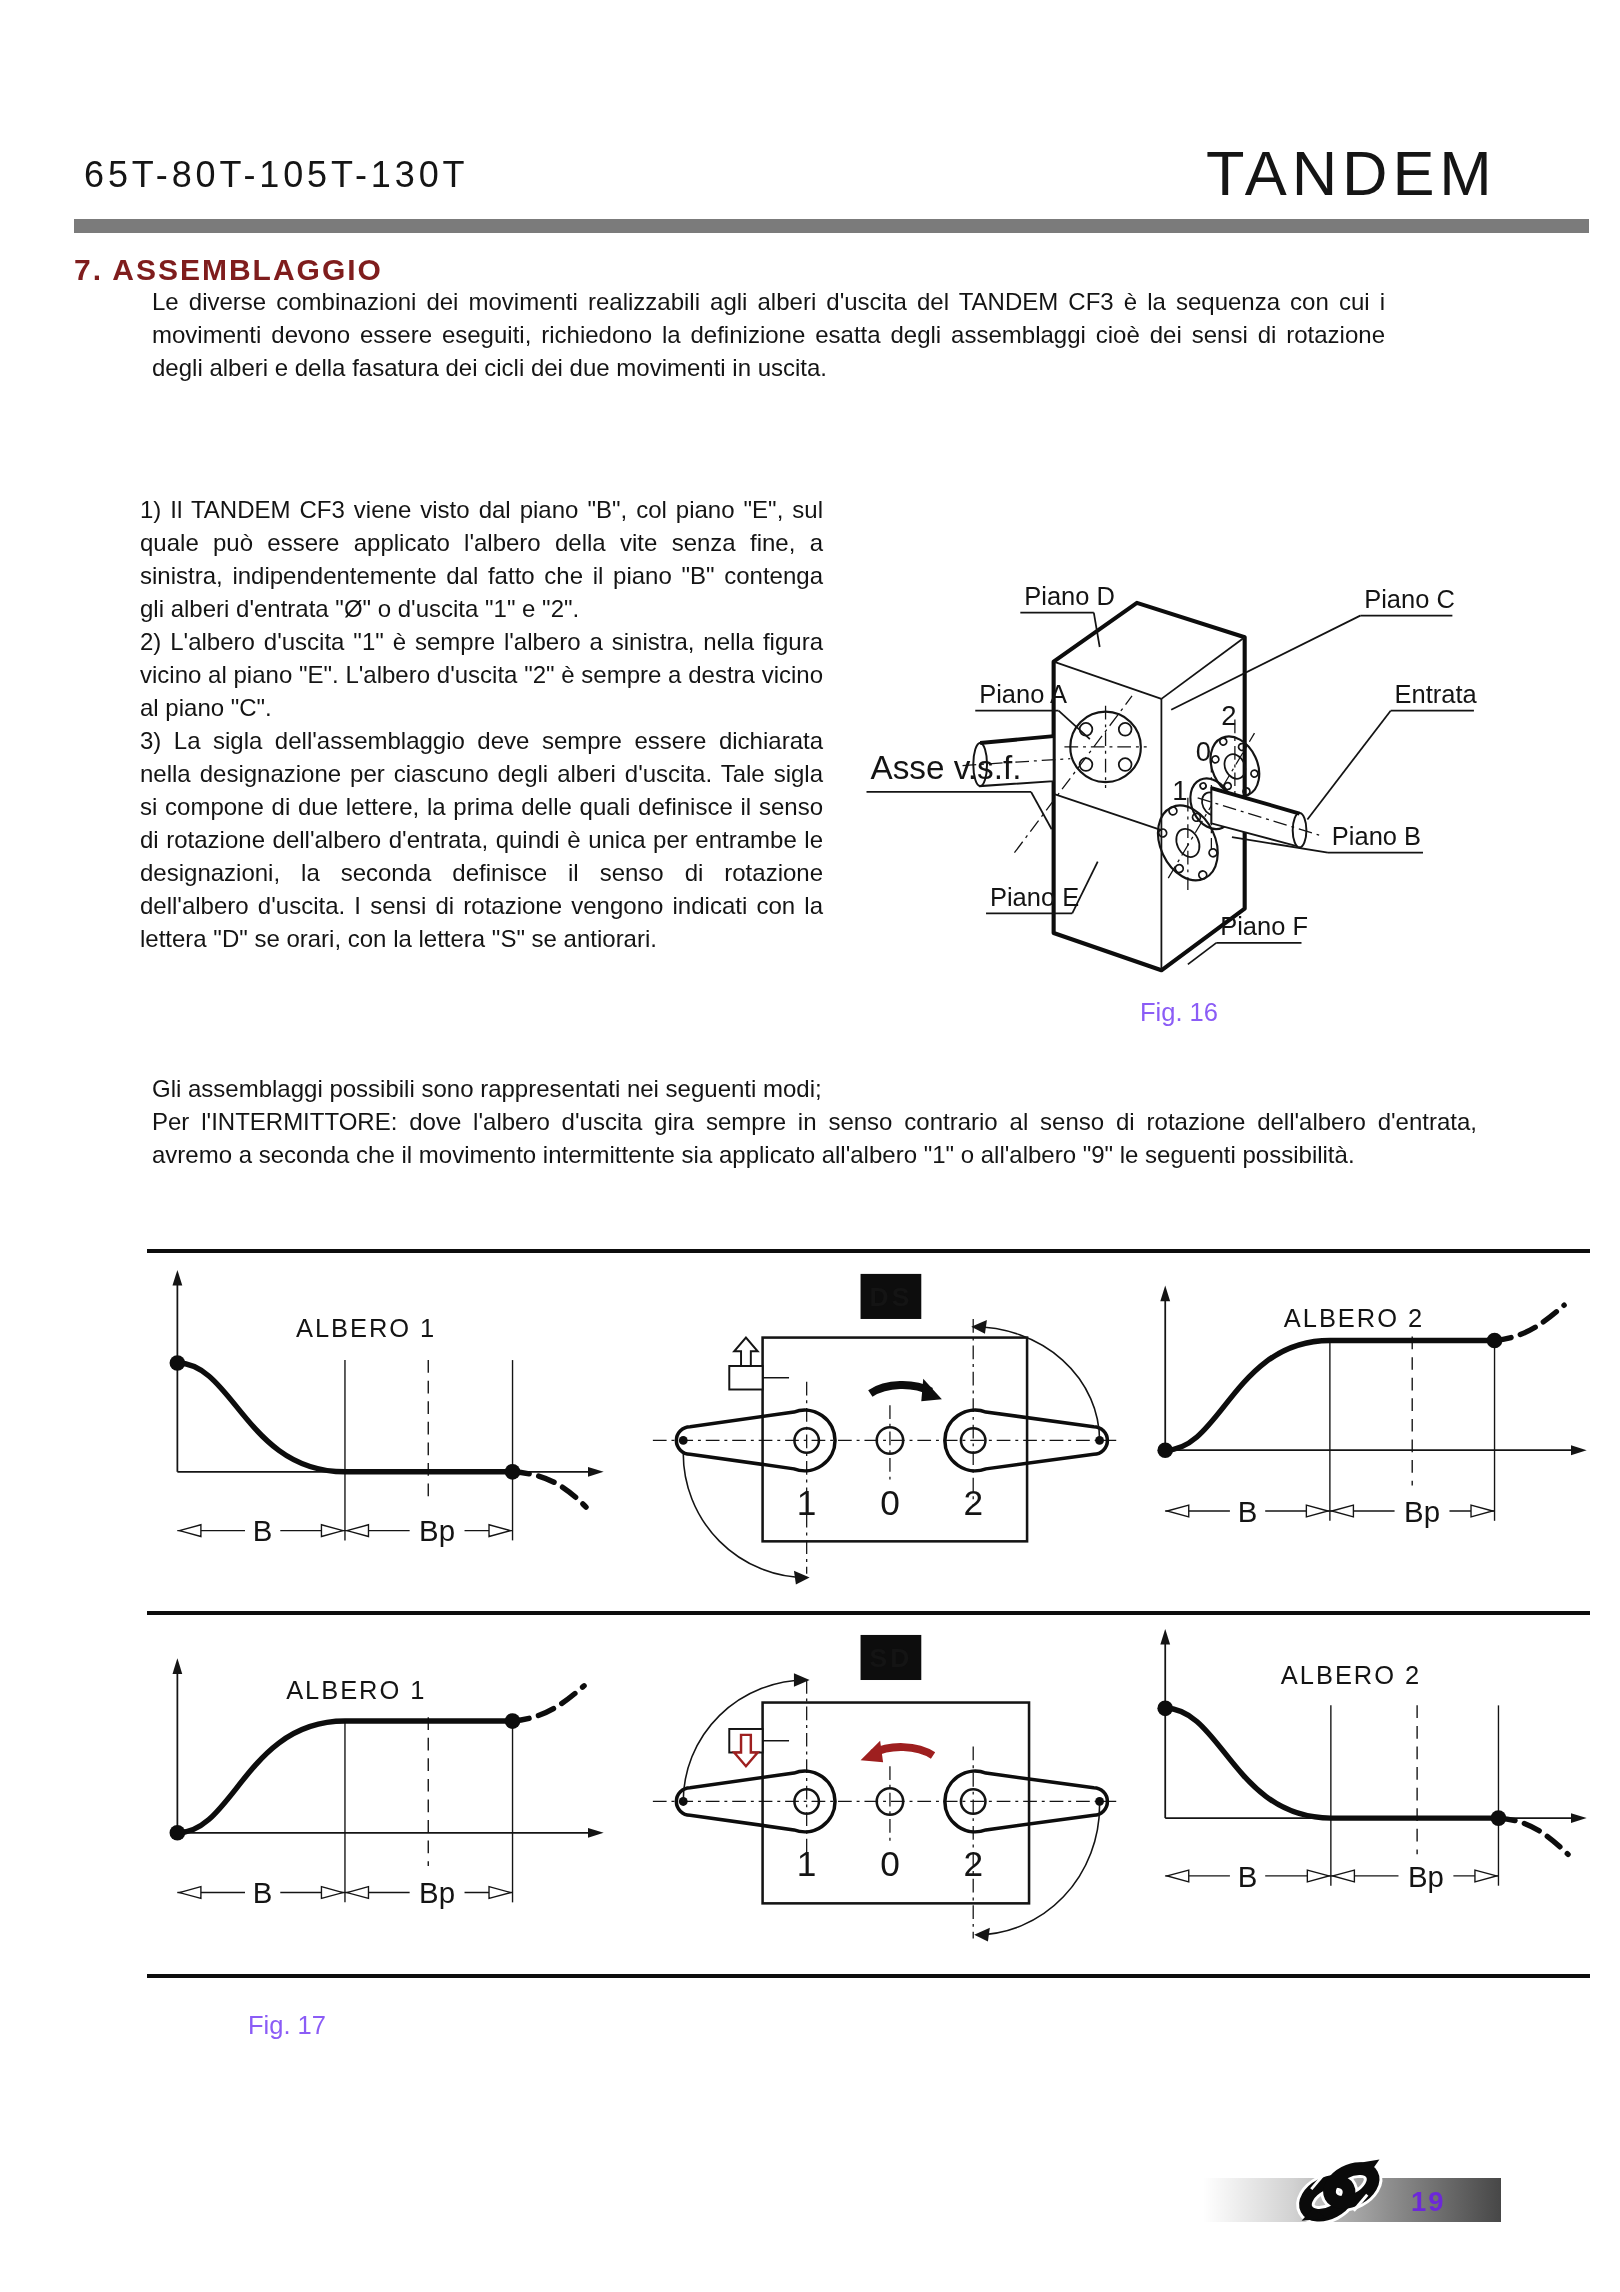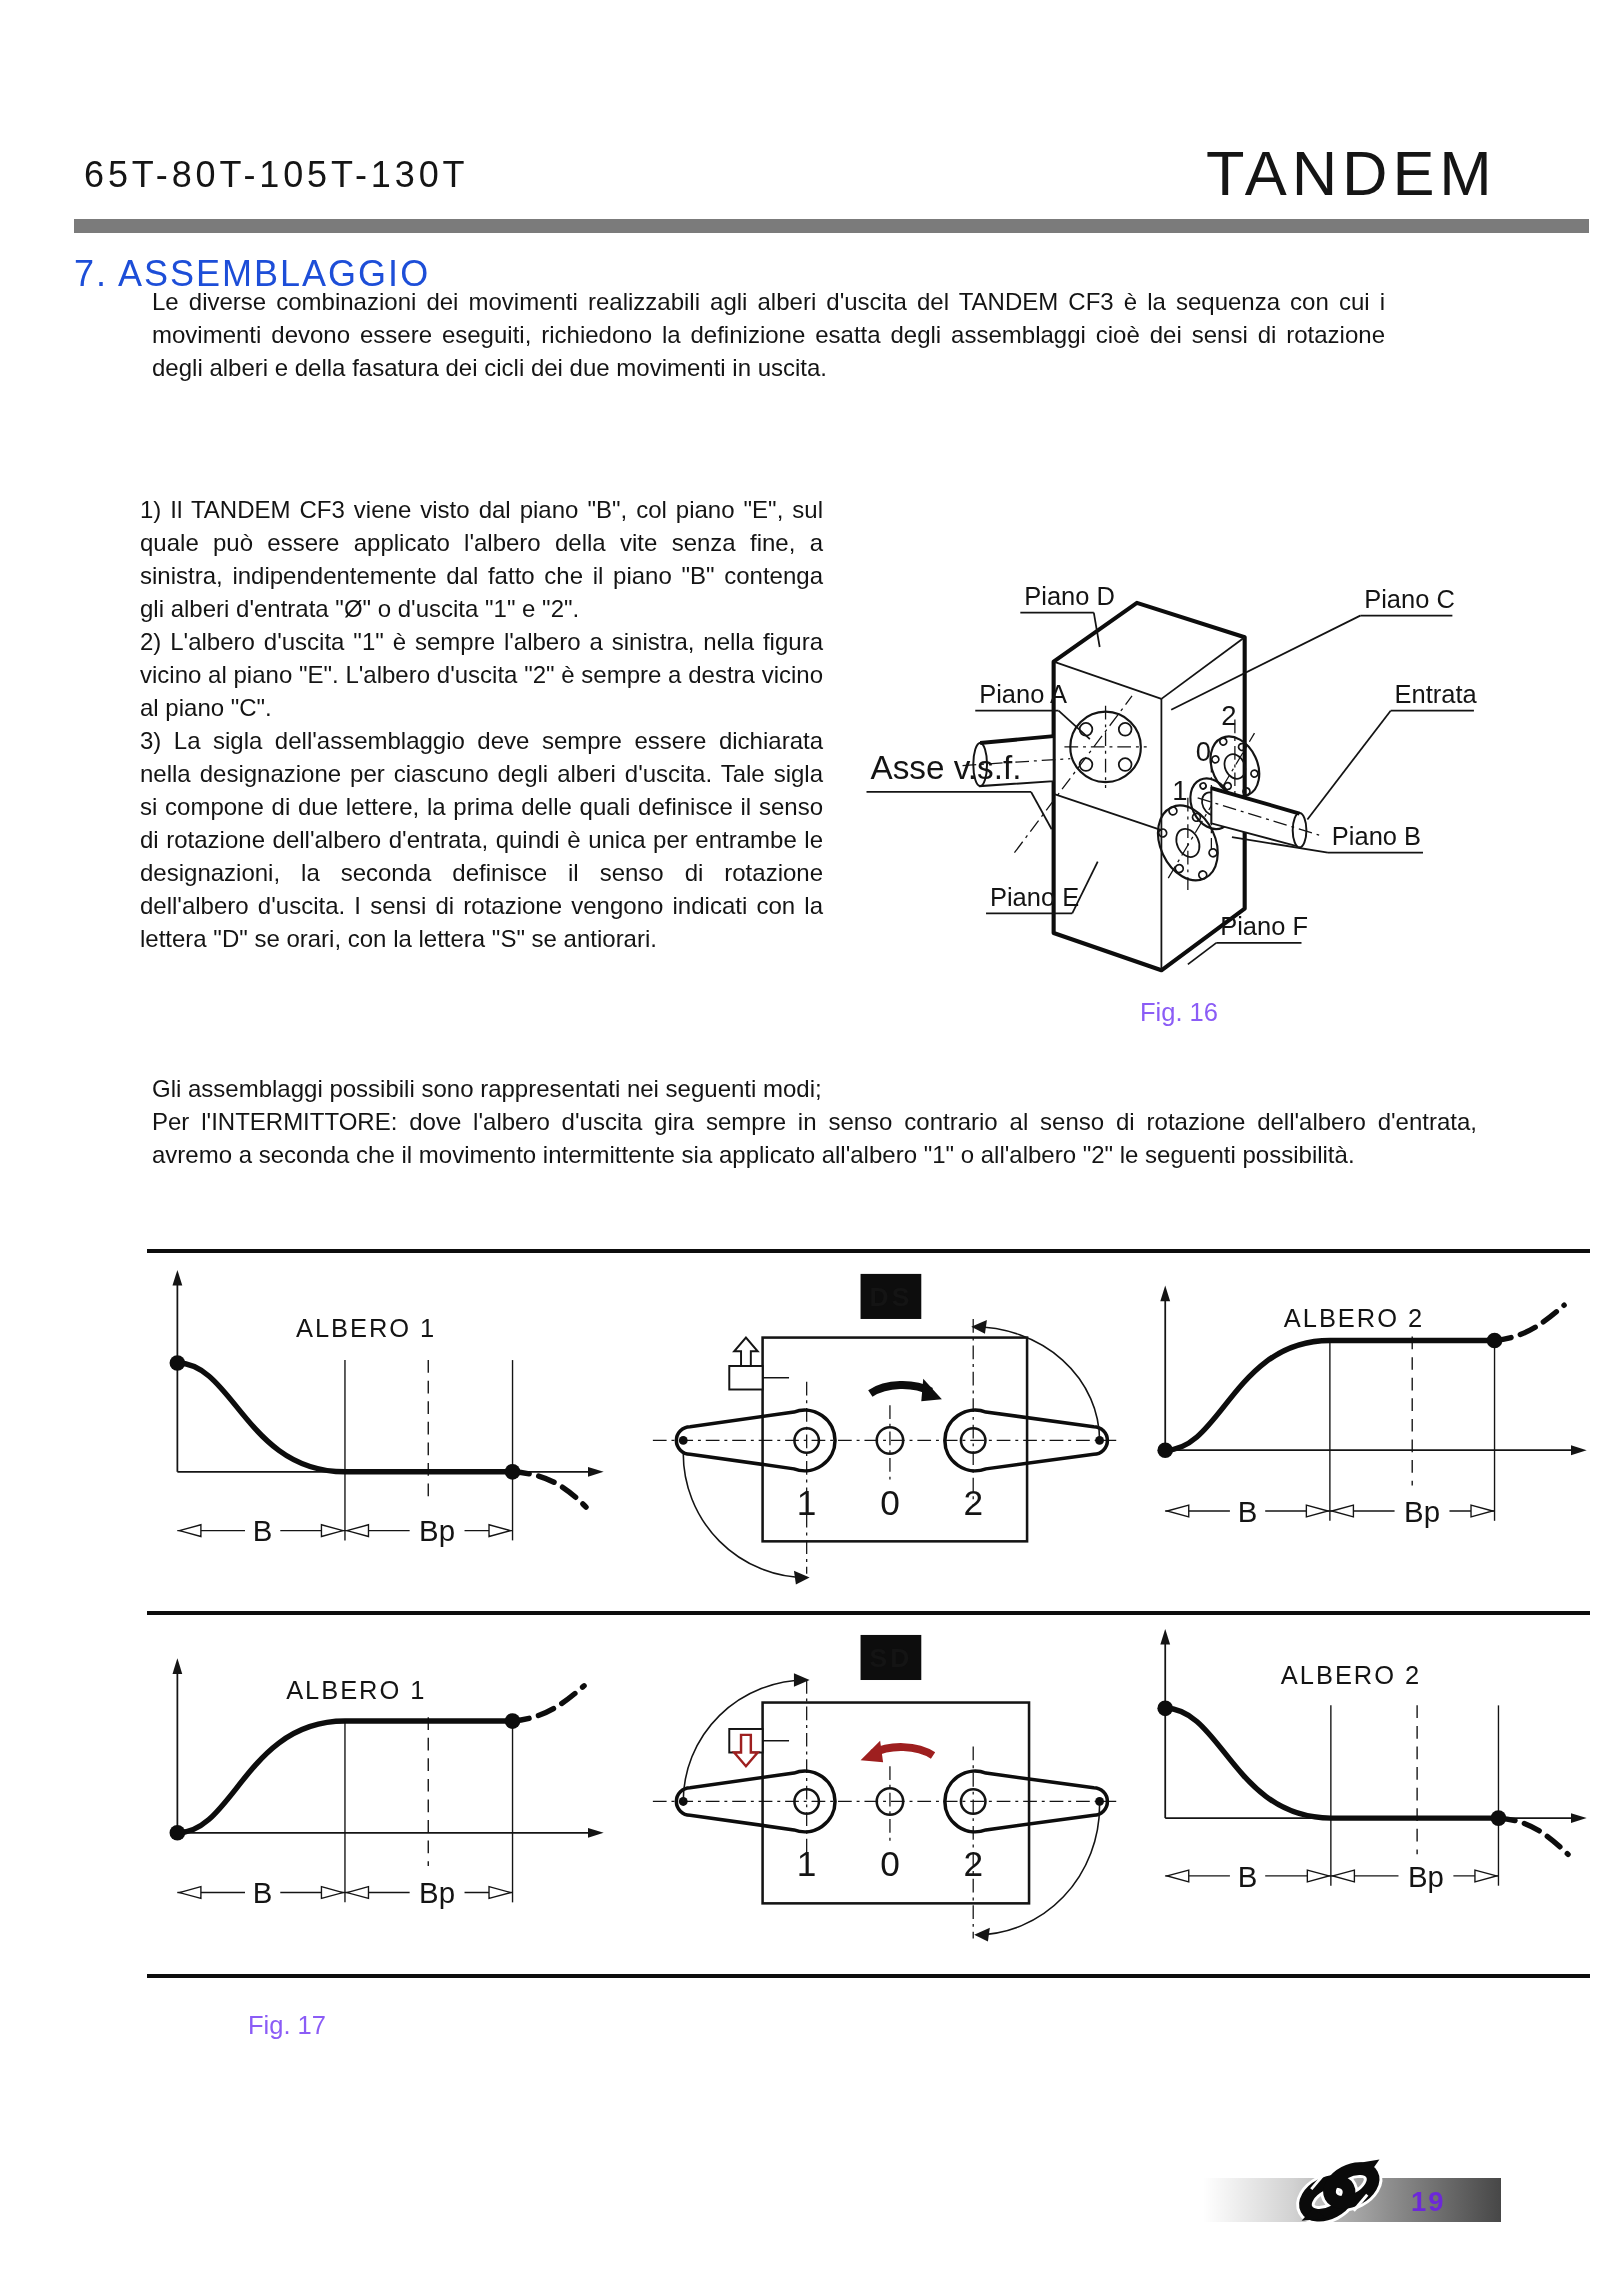--- a/index.html
+++ b/index.html
@@ -2,21 +2,21 @@
 <html><head>
 <meta charset="utf-8">
 <style>
   html,body{margin:0;padding:0;background:#e8e8e8;}
   #page{position:relative;width:1620px;height:2293px;background:#ffffff;overflow:hidden;
         font-family:"Liberation Sans",sans-serif;color:#111;}
   .abs{position:absolute;}
   .models{font-size:36px;letter-spacing:3.9px;color:#151515;font-weight:400;}
   .brand{font-size:63px;letter-spacing:4.9px;color:#151515;font-weight:400;}
   .graybar{background:#7b7b7b;}
-  .h1{font-size:36px;font-weight:normal;color:#1d4ed8;letter-spacing:2px;}
+  .h1{font-size:30px;font-weight:bold;color:#7f1d1d;letter-spacing:2px;}
   .body-text{font-size:24px;line-height:33px;text-align:justify;color:#141414;}
   .body-text p{margin:0;}
   .caption{font-size:25.5px;color:#8b5cf6;}
   .sep{background:#0d0d0d;}
   .pagenum{font-size:27.4px;font-weight:bold;color:#6d28d9;letter-spacing:2px;}
   .gradbar{background:linear-gradient(90deg,#ffffff 0%,#d2d2d2 30%,#8f8f8f 62%,#474747 100%);}
   svg text{font-family:"Liberation Sans",sans-serif;fill:#141414;}
   .dln{stroke:#141414;stroke-width:1.8;fill:none;}
   .bold-edge{stroke:#0d0d0d;stroke-width:4.2;fill:none;stroke-linejoin:round;}
   .thin-edge{stroke:#141414;stroke-width:1.8;fill:none;}
@@ -145,21 +145,21 @@
         <line class="dln" x1="234" y1="380" x2="260" y2="327"></line>
       <text x="385" y="402" font-size="26">Piano F</text>
       <line class="dln" x1="381" y1="410" x2="468" y2="410"></line>
         <line class="dln" x1="381" y1="410" x2="352" y2="432"></line>
     </g>
   </svg>
   <div class="abs caption" style="left:1140px;top:998px;">Fig. 16</div>
 
   <div class="abs body-text" style="left:152px;top:1072px;width:1325px;">
     <p>Gli assemblaggi possibili sono rappresentati nei seguenti modi;</p>
-    <p>Per l'INTERMITTORE: dove l'albero d'uscita gira sempre in senso contrario al senso di rotazione dell'albero d'entrata, avremo a seconda che il movimento intermittente sia applicato all'albero "1" o all'albero "2" le seguenti possibilità.</p>
+    <p>Per l'INTERMITTORE: dove l'albero d'uscita gira sempre in senso contrario al senso di rotazione dell'albero d'entrata, avremo a seconda che il movimento intermittente sia applicato all'albero "1" o all'albero "9" le seguenti possibilità.</p>
   </div>
 
   <div class="abs sep" style="left:147px;top:1249px;width:1443px;height:3.9px;"></div>
   <div class="abs sep" style="left:147px;top:1611px;width:1443px;height:3.9px;"></div>
   <div class="abs sep" style="left:147px;top:1974px;width:1443px;height:3.9px;"></div>
 
   <svg class="abs" style="left:147px;top:1262px;" width="490" height="351" viewBox="0 0 500 358">
     <text x="152" y="76" font-size="26" letter-spacing="2">ALBERO 1</text>
     <line class="axis" x1="31" y1="20" x2="31" y2="214"></line>
       <polygon class="filledarrow" points="31,8 26,24 36,24"></polygon>

